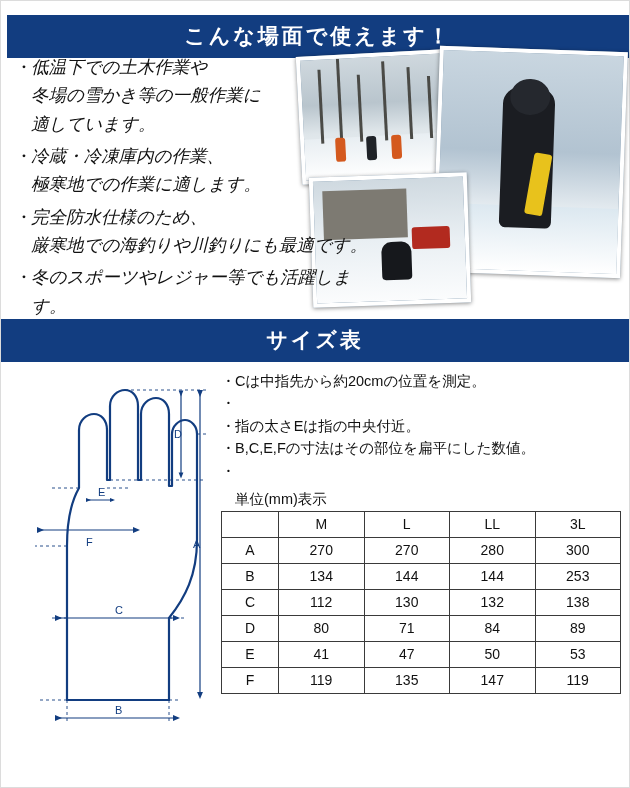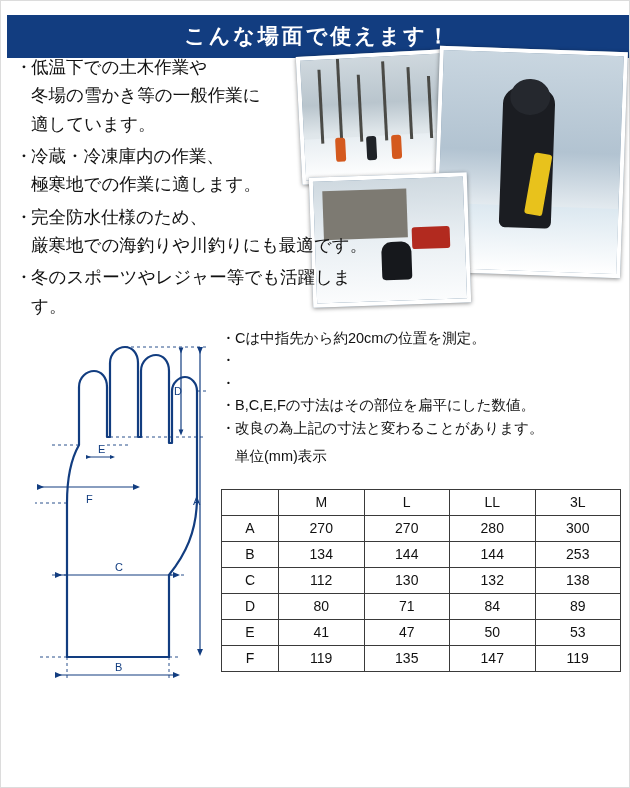--- a/index.html
+++ b/index.html
@@ -62,20 +62,21 @@
     margin-bottom: 4px;
   }
   .usage-bullet {
     width: 16px;
     flex: 0 0 16px;
     font-size: 17.5px;
     line-height: 1.62;
   }
   .usage-text {
     flex: 1;
+    font-style: italic;
   }
 
   
   .photos {
     position: absolute;
     right: 0px;
     top: 48px;
     width: 330px;
     height: 268px;
     z-index: 2;
@@ -237,21 +238,21 @@
     line-height: 1.55;
     color: #111;
   }
   .note-bullet {
     width: 14px;
     flex: 0 0 14px;
   }
   .unit-line {
     font-size: 14.5px;
     line-height: 1.55;
-    margin: 2px 0 21px 0;
+    margin: 2px 0 0 0;
     padding-left: 14px;
     color: #111;
   }
 
   table.size-table {
     border-collapse: collapse;
     width: 100%;
     font-size: 14px;
   }
   table.size-table th,
@@ -348,20 +349,23 @@
       <div class="usage-item">
         <span class="usage-bullet">・</span>
         <span class="usage-text" style="white-space:pre-line; width:420px;">冬のスポーツやレジャー等でも活躍します。</span>
       </div>
     </div>
 
   </div>
 
   <div class="size-section">
 
+    <div class="section-bar">
+      <span class="bar-inner">サイズ表</span>
+    </div>
 
     <div class="size-body">
 
       <div class="glove-diagram">
         <svg class="glove-svg" width="208" height="370" viewBox="0 0 208 370">
 
           <g fill="none" stroke="#123d80" stroke-width="2.2" stroke-linejoin="round" stroke-linecap="round">
             <path d="M58 330
                      L58 176
                      C58 150 62 132 70 118
@@ -446,28 +450,28 @@
         <div class="note-list">
           <div class="note-item">
             <span class="note-bullet">・</span>
             <span>Cは中指先から約20cmの位置を測定。</span>
           </div>
           <div class="note-item">
             <span class="note-bullet">・</span>
           </div>
           <div class="note-item">
             <span class="note-bullet">・</span>
+            <span>指の太さEは指の中央付近。</span>
           </div>
           <div class="note-item">
             <span class="note-bullet">・</span>
             <span>B,C,E,Fの寸法はその部位を扁平にした数値。</span>
           </div>
           <div class="note-item">
             <span class="note-bullet">・</span>
-            <span>改良の為上記の寸法と変わることがあります。</span>
           </div>
         </div>
 
         <div class="unit-line">単位(mm)表示</div>
 
         <table class="size-table">
           <thead>
             <tr>
               <th class="rowhead corner"></th>
               <th>M</th>

